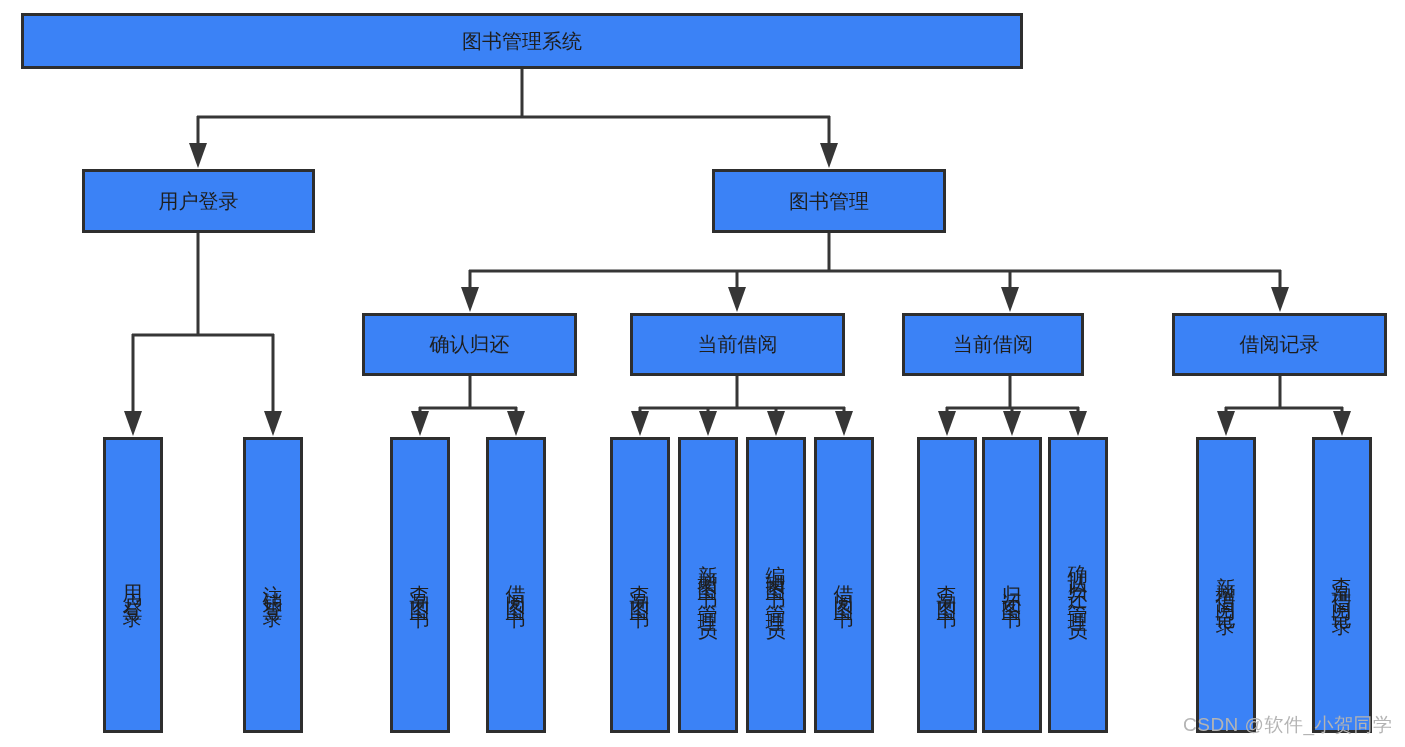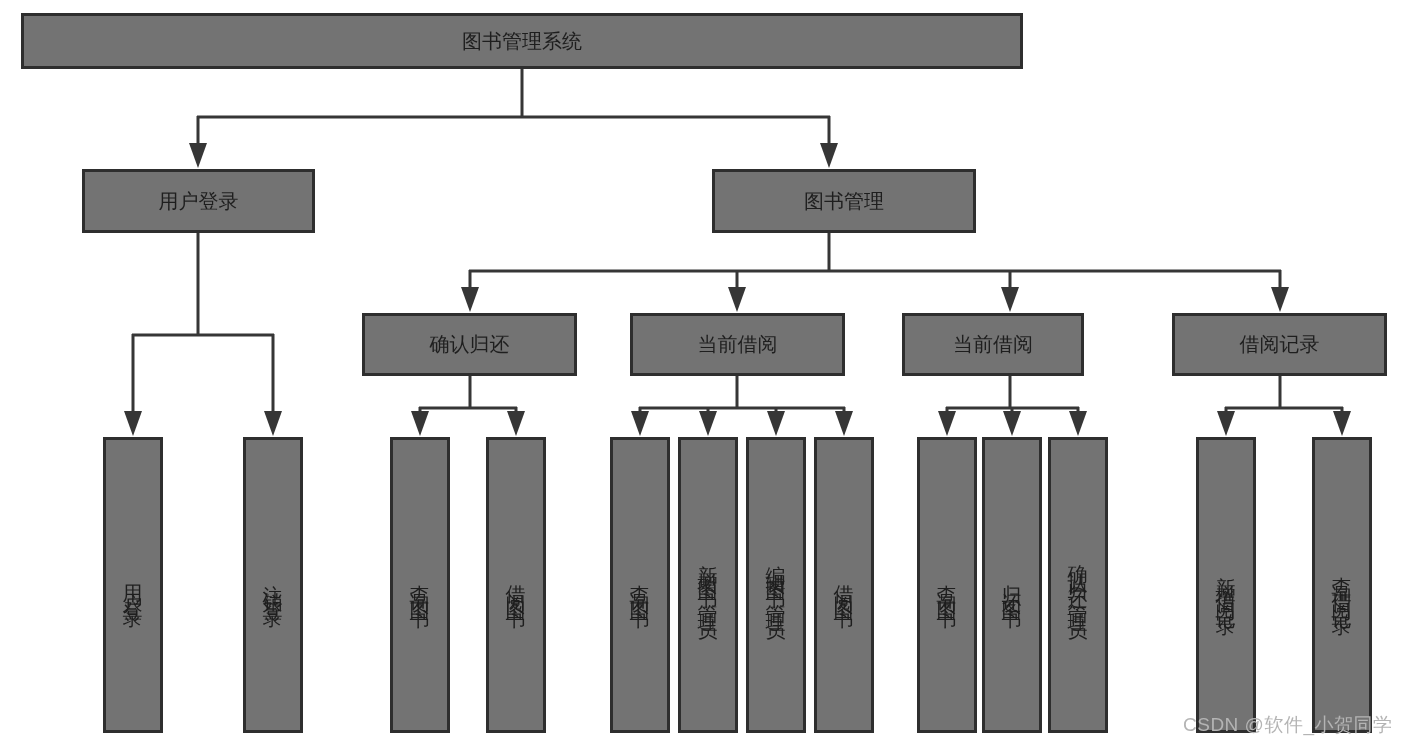--- a/index.html
+++ b/index.html
@@ -11,21 +11,21 @@
     overflow: hidden;
   }
   .canvas { position: absolute; left: 0; top: 0; width: 1405px; height: 747px; }
   svg.wires { position: absolute; left: 0; top: 0; z-index: 1; }
   .wire { fill: none; stroke: #363636; stroke-width: 3; }
   .arrow { fill: #363636; stroke: none; }
   .box {
     position: absolute;
     box-sizing: border-box;
     border: 3px solid #2e2e2e;
-    background: #737373;
+    background: #3b82f6;
     display: flex;
     align-items: center;
     justify-content: center;
     color: #1e1e1e;
     font-size: 20px;
     z-index: 2;
     text-align: center;
   }
   .vlabel {
     writing-mode: vertical-rl;
@@ -87,21 +87,21 @@
     <polygon class="arrow" points="1333,411 1351,411 1342,436"></polygon>
   </svg>
 
   <div class="box" style="left:21px; top:13px; width:1002px; height:56px;">
     <span>图书管理系统</span>
   </div>
 
   <div class="box" style="left:82px; top:169px; width:233px; height:64px;">
     <span>用户登录</span>
   </div>
-  <div class="box" style="left:712px; top:169px; width:264px; height:64px;">
+  <div class="box" style="left:712px; top:169px; width:234px; height:64px;">
     <span>图书管理</span>
   </div>
 
   <div class="box" style="left:362px; top:313px; width:215px; height:63px;">
     <span>确认归还</span>
   </div>
   <div class="box" style="left:630px; top:313px; width:215px; height:63px;">
     <span>当前借阅</span>
   </div>
   <div class="box" style="left:902px; top:313px; width:182px; height:63px;">

